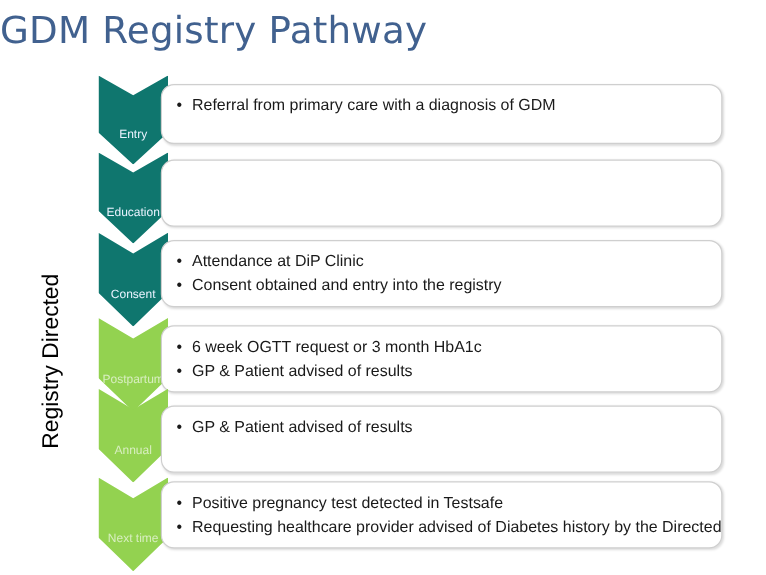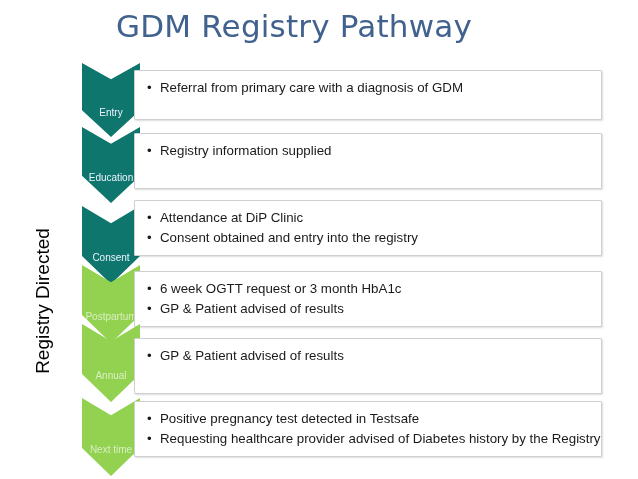--- a/index.html
+++ b/index.html
@@ -8,21 +8,21 @@
     background:#ffffff;
     font-family:"Liberation Sans", sans-serif;
     overflow:hidden;
     position:relative;
   }
 
   
   #title{
     position:absolute;
     left:0;top:8px;width:588px;
-    text-align:center;
+    text-align:left;
     font-size:31px;
     font-weight:400;
     color:#41618f;
     letter-spacing:0.2px;
     font-family:"DejaVu Sans", sans-serif;
     white-space:nowrap;
   }
 
   
   #side-label{
@@ -76,21 +76,21 @@
   .arrow.green .arrow-label{color:#d8eec0;}
 
   
   .box{
     position:absolute;
     left:134px;
     width:468px;
     box-sizing:border-box;
     background:#ffffff;
     border:1px solid #cfcfcf;
-    border-radius:1px;
+    border-radius:11px;
     box-shadow:1px 1px 2px rgba(0,0,0,0.14);
     padding:7px 10px 7px 12px;
   }
   .box ul{
     margin:0;padding:0;list-style:none;
   }
   .box li{
     font-size:13.3px;
     line-height:20px;
     color:#1a1a1a;
@@ -124,26 +124,25 @@
           <li>Referral from primary care with a diagnosis of GDM</li>
         </ul>
       </div>
     </div>
     <div class="row">
       <div class="arrow blue" style="top: 127px; height: 76px;">
         <span class="arrow-label">Education</span>
       </div>
       <div class="box" style="top: 133px; min-height: 56px;">
         <ul>
-          <li>Registry information supplied</li>
         </ul>
       </div>
     </div>
     <div class="row">
-      <div class="arrow blue" style="top: 206px; height: 78px;">
+      <div class="arrow blue" style="top: 194px; height: 78px;">
         <span class="arrow-label">Consent</span>
       </div>
       <div class="box" style="top: 200px; min-height: 56px;">
         <ul>
           <li>Attendance at DiP Clinic</li>
           <li>Consent obtained and entry into the registry</li>
         </ul>
       </div>
     </div>
     <div class="row">
@@ -167,17 +166,17 @@
         </ul>
       </div>
     </div>
     <div class="row">
       <div class="arrow green" style="top: 398px; height: 78px;">
         <span class="arrow-label">Next time</span>
       </div>
       <div class="box" style="top: 401px; min-height: 56px;">
         <ul>
           <li>Positive pregnancy test detected in Testsafe</li>
-          <li>Requesting healthcare provider advised of Diabetes history by the Registry</li>
+          <li>Requesting healthcare provider advised of Diabetes history by the Directed</li>
         </ul>
       </div>
     </div>
   </div>
 
 </body></html>

